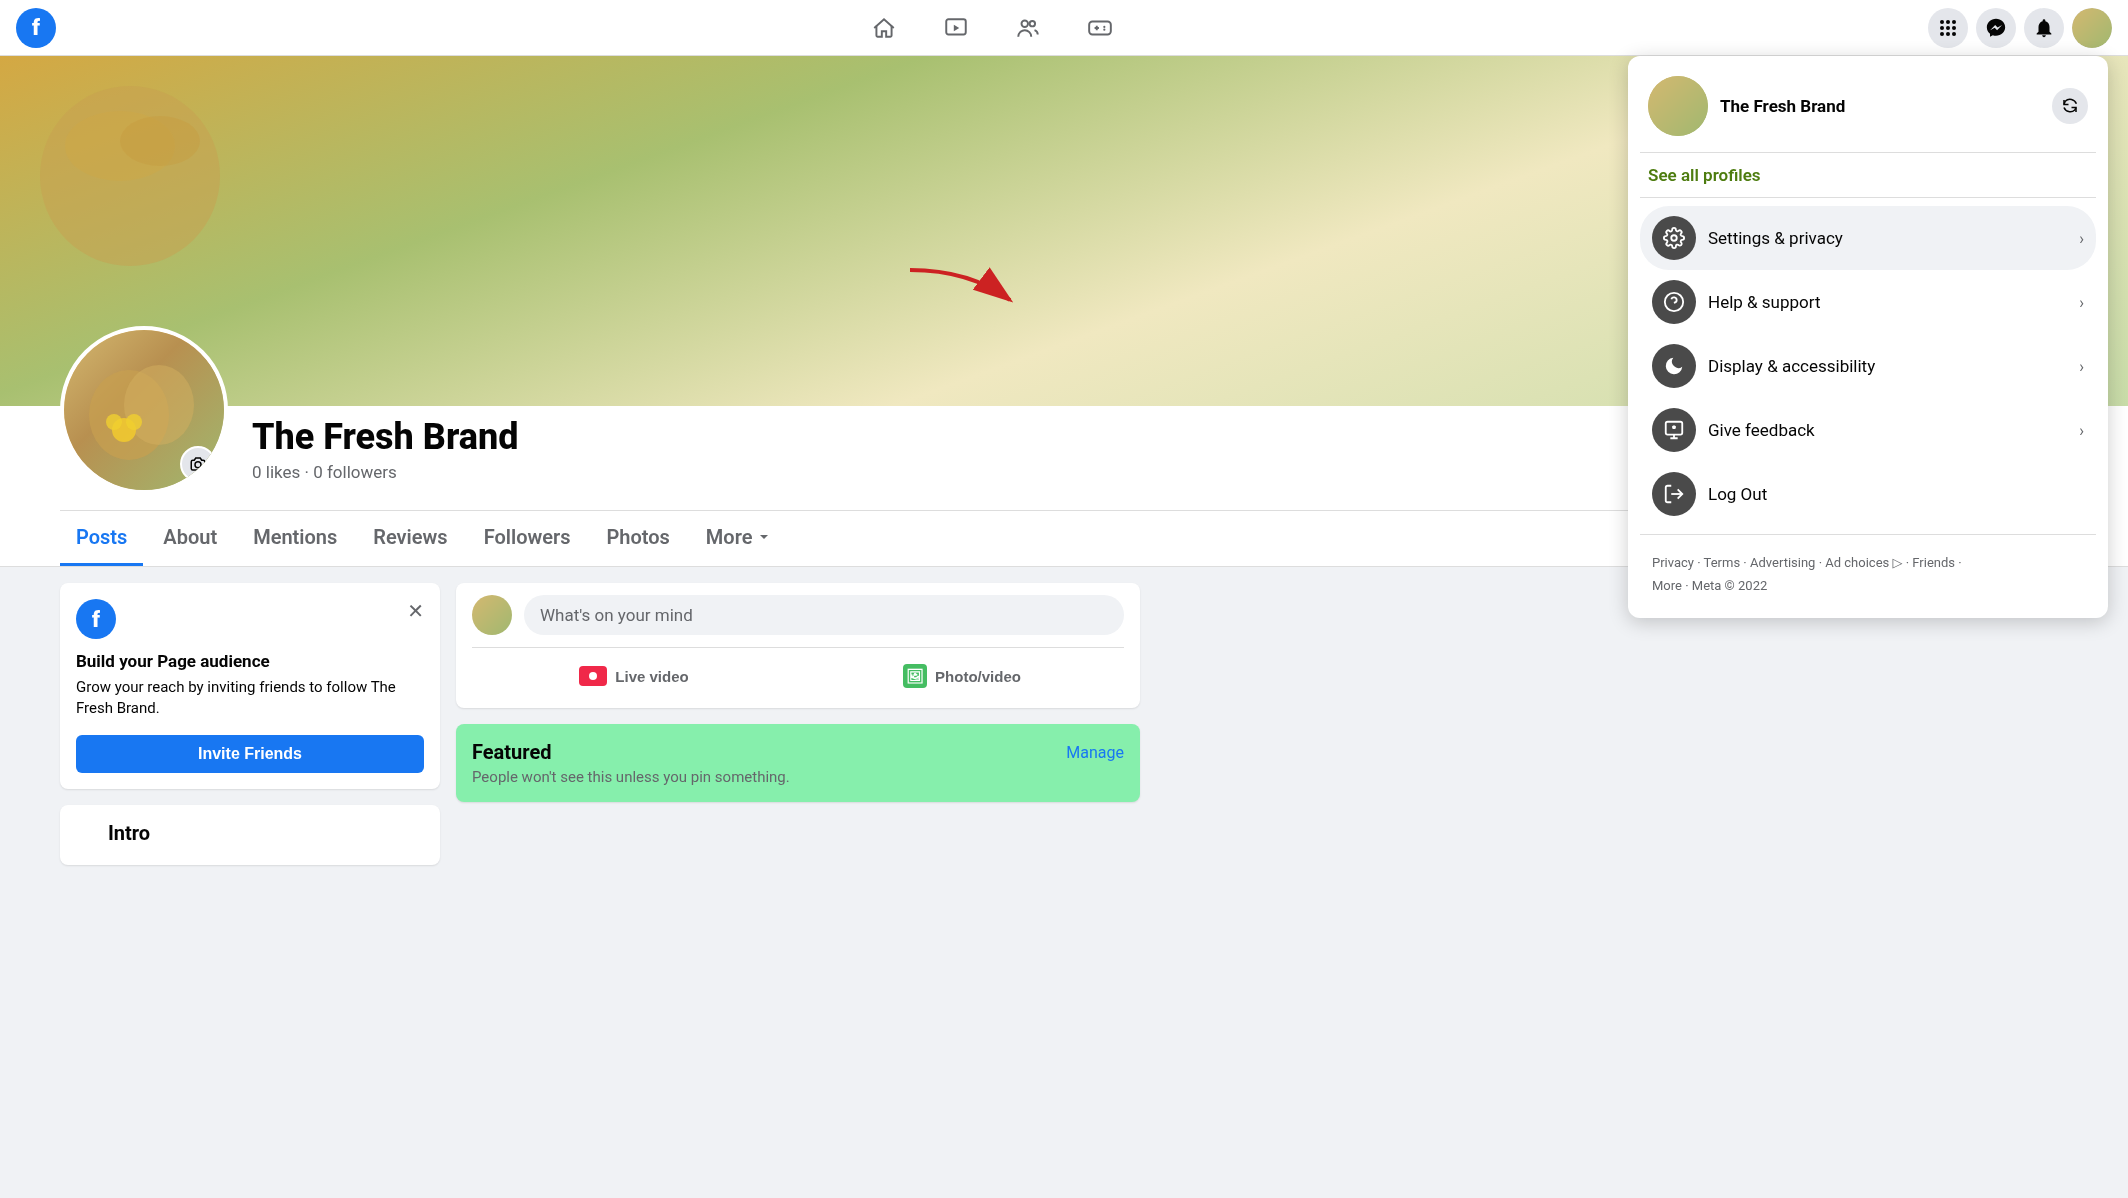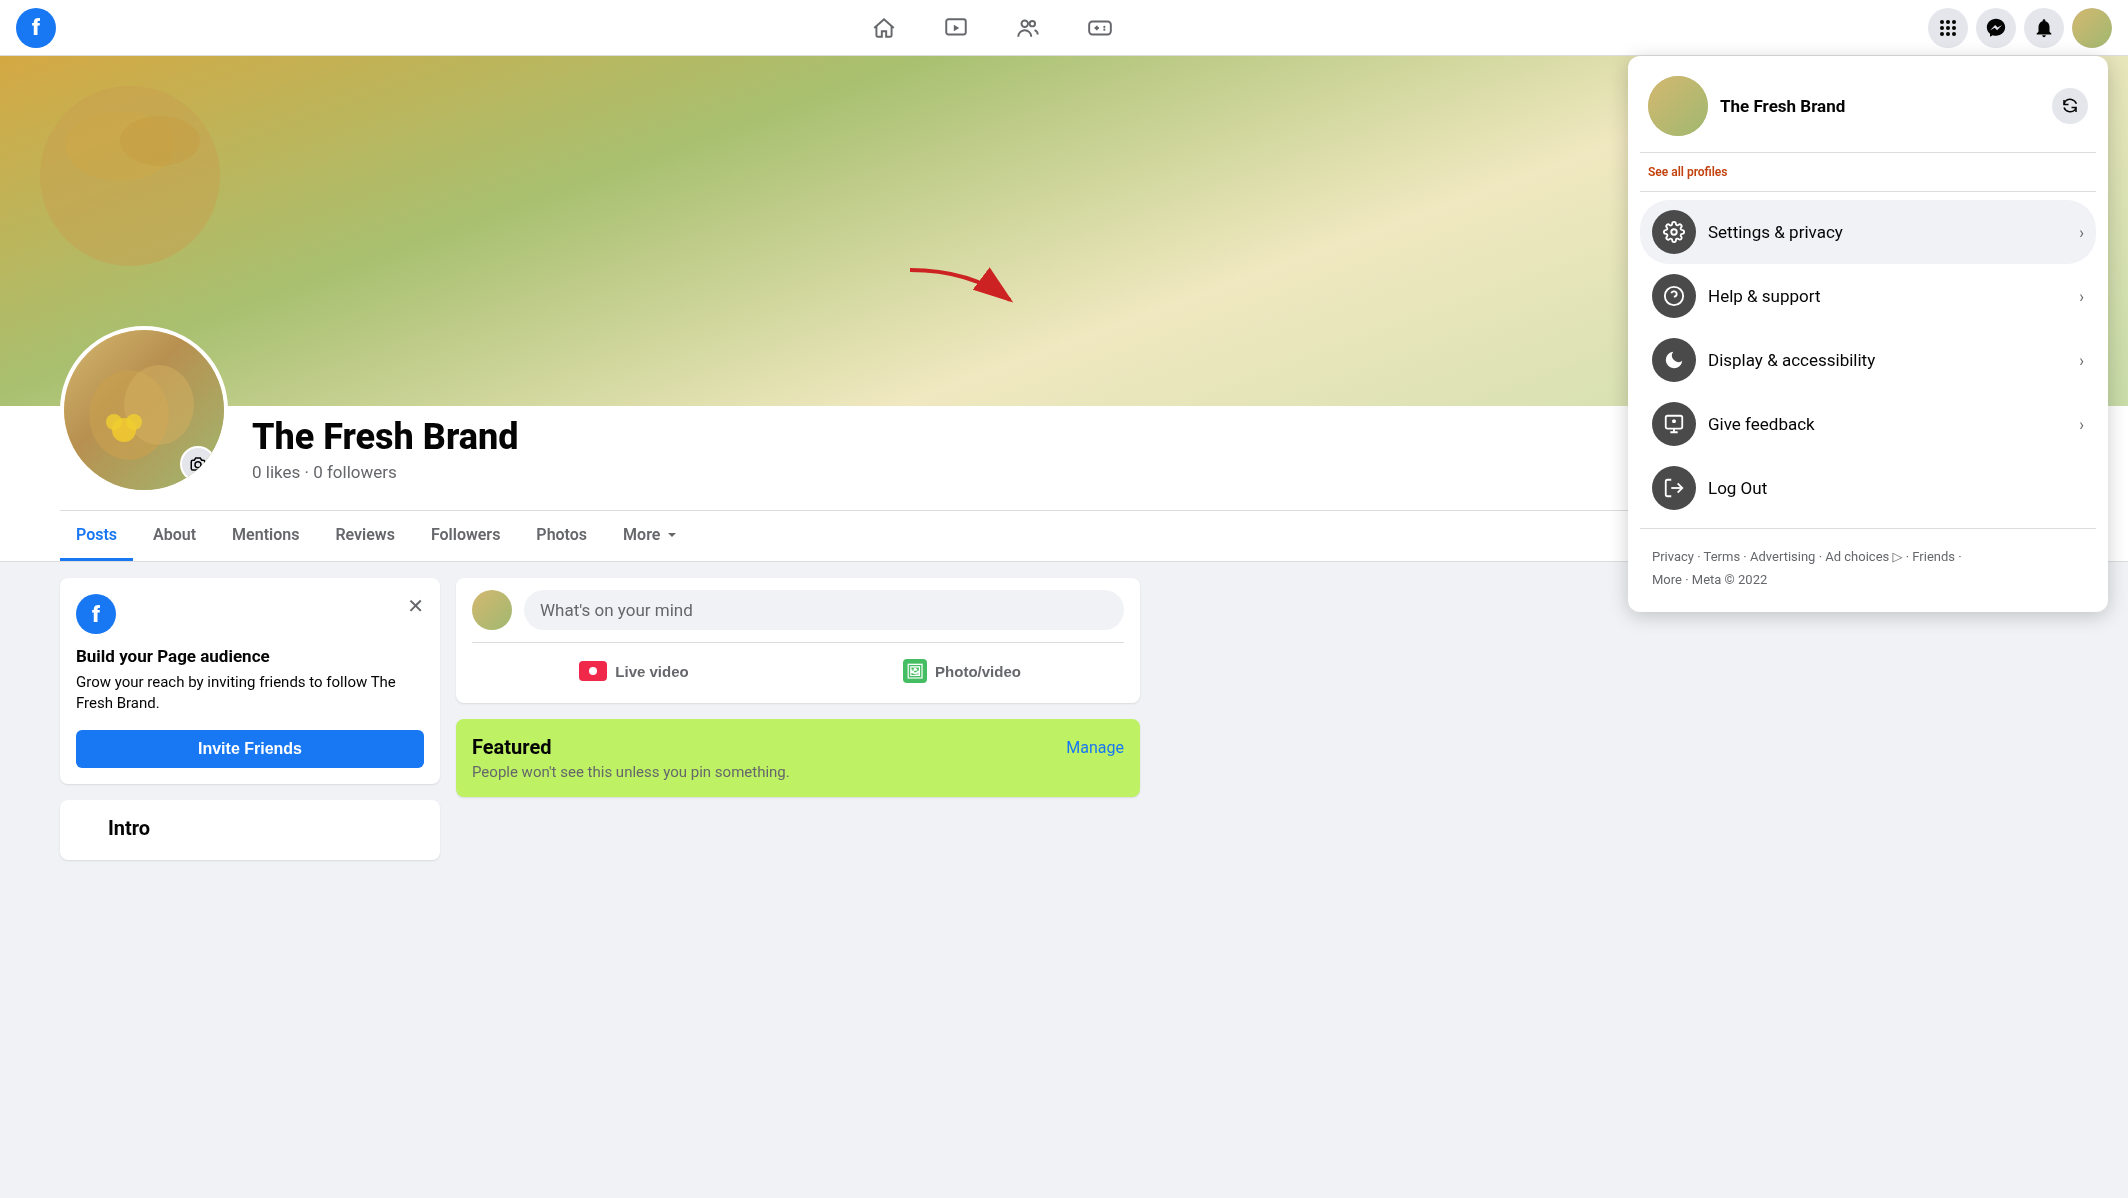--- a/index.html
+++ b/index.html
@@ -93,21 +93,21 @@
     .profile-info { flex: 1; padding-bottom: 12px; }
     .profile-name { font-size: 36px; font-weight: 800; color: #050505; }
     .profile-meta { font-size: 17px; color: #65676b; margin-top: 4px; }
 
     
     .profile-tabs {
       display: flex; align-items: center; gap: 4px;
       padding: 0; border-top: 1px solid #ddd; margin-top: 0;
     }
     .tab-item {
-      padding: 14px 16px; font-size: 16px; font-weight: 600; color: #65676b;
+      padding: 14px 16px; font-size: 20px; font-weight: 600; color: #65676b;
       cursor: pointer; border-bottom: 3px solid transparent;
       white-space: nowrap;
     }
     .tab-item.active { color: #1877f2; border-bottom: 3px solid #1877f2; }
     .tab-more { display: flex; align-items: center; gap: 4px; }
     .tab-more svg { width: 16px; height: 16px; }
 
     
     .main-content {
       display: flex; gap: 16px; padding: 16px 60px; max-width: 1200px;
@@ -155,21 +155,21 @@
     }
     .post-actions { display: flex; gap: 4px; border-top: 1px solid #ddd; padding-top: 8px; }
     .post-action-btn {
       flex: 1; padding: 8px; border-radius: 8px; border: none;
       background: transparent; cursor: pointer; display: flex; align-items: center; justify-content: center; gap: 8px;
       font-size: 15px; font-weight: 600; color: #65676b;
     }
 
     
     .featured-card {
-      background: #bef264; border-radius: 8px; box-shadow: 0 1px 2px rgba(0,0,0,0.1);
+      background: #86efac; border-radius: 8px; box-shadow: 0 1px 2px rgba(0,0,0,0.1);
       padding: 16px; margin-bottom: 16px;
     }
     .featured-header { display: flex; justify-content: space-between; align-items: center; margin-bottom: 4px; }
     .featured-title { font-size: 20px; font-weight: 700; color: #050505; }
     .manage-link { color: #1877f2; font-size: 16px; font-weight: 400; cursor: pointer; }
     .featured-sub { font-size: 15px; color: #65676b; }
 
     
     .dropdown-overlay {
       position: fixed; top: 56px; right: 20px;
@@ -184,21 +184,21 @@
     .dropdown-avatar {
       width: 60px; height: 60px; border-radius: 50%;
       background: linear-gradient(135deg, #d4b870, #a0b870); flex-shrink: 0; overflow: hidden;
     }
     .dropdown-profile-name { font-size: 17px; font-weight: 700; color: #050505; flex: 1; }
     .dropdown-refresh-btn {
       width: 36px; height: 36px; border-radius: 50%; background: #e4e6eb; border: none;
       cursor: pointer; display: flex; align-items: center; justify-content: center; color: #050505;
     }
     .see-profiles-link {
-      color: #c2410c; font-size: 12px; font-weight: 600; cursor: pointer;
+      color: #4d7c0f; font-size: 17px; font-weight: 600; cursor: pointer;
       padding: 4px 8px; display: block; 
     }
     .dropdown-divider { height: 1px; background: #ddd; margin: 8px 0; }
     .menu-item {
       display: flex; align-items: center; gap: 12px;
       padding: 10px 12px; border-radius: 8px; cursor: pointer;
     }
     .menu-icon {
       width: 44px; height: 44px; border-radius: 50%; background: #e4e6eb;
       display: flex; align-items: center; justify-content: center; flex-shrink: 0;

